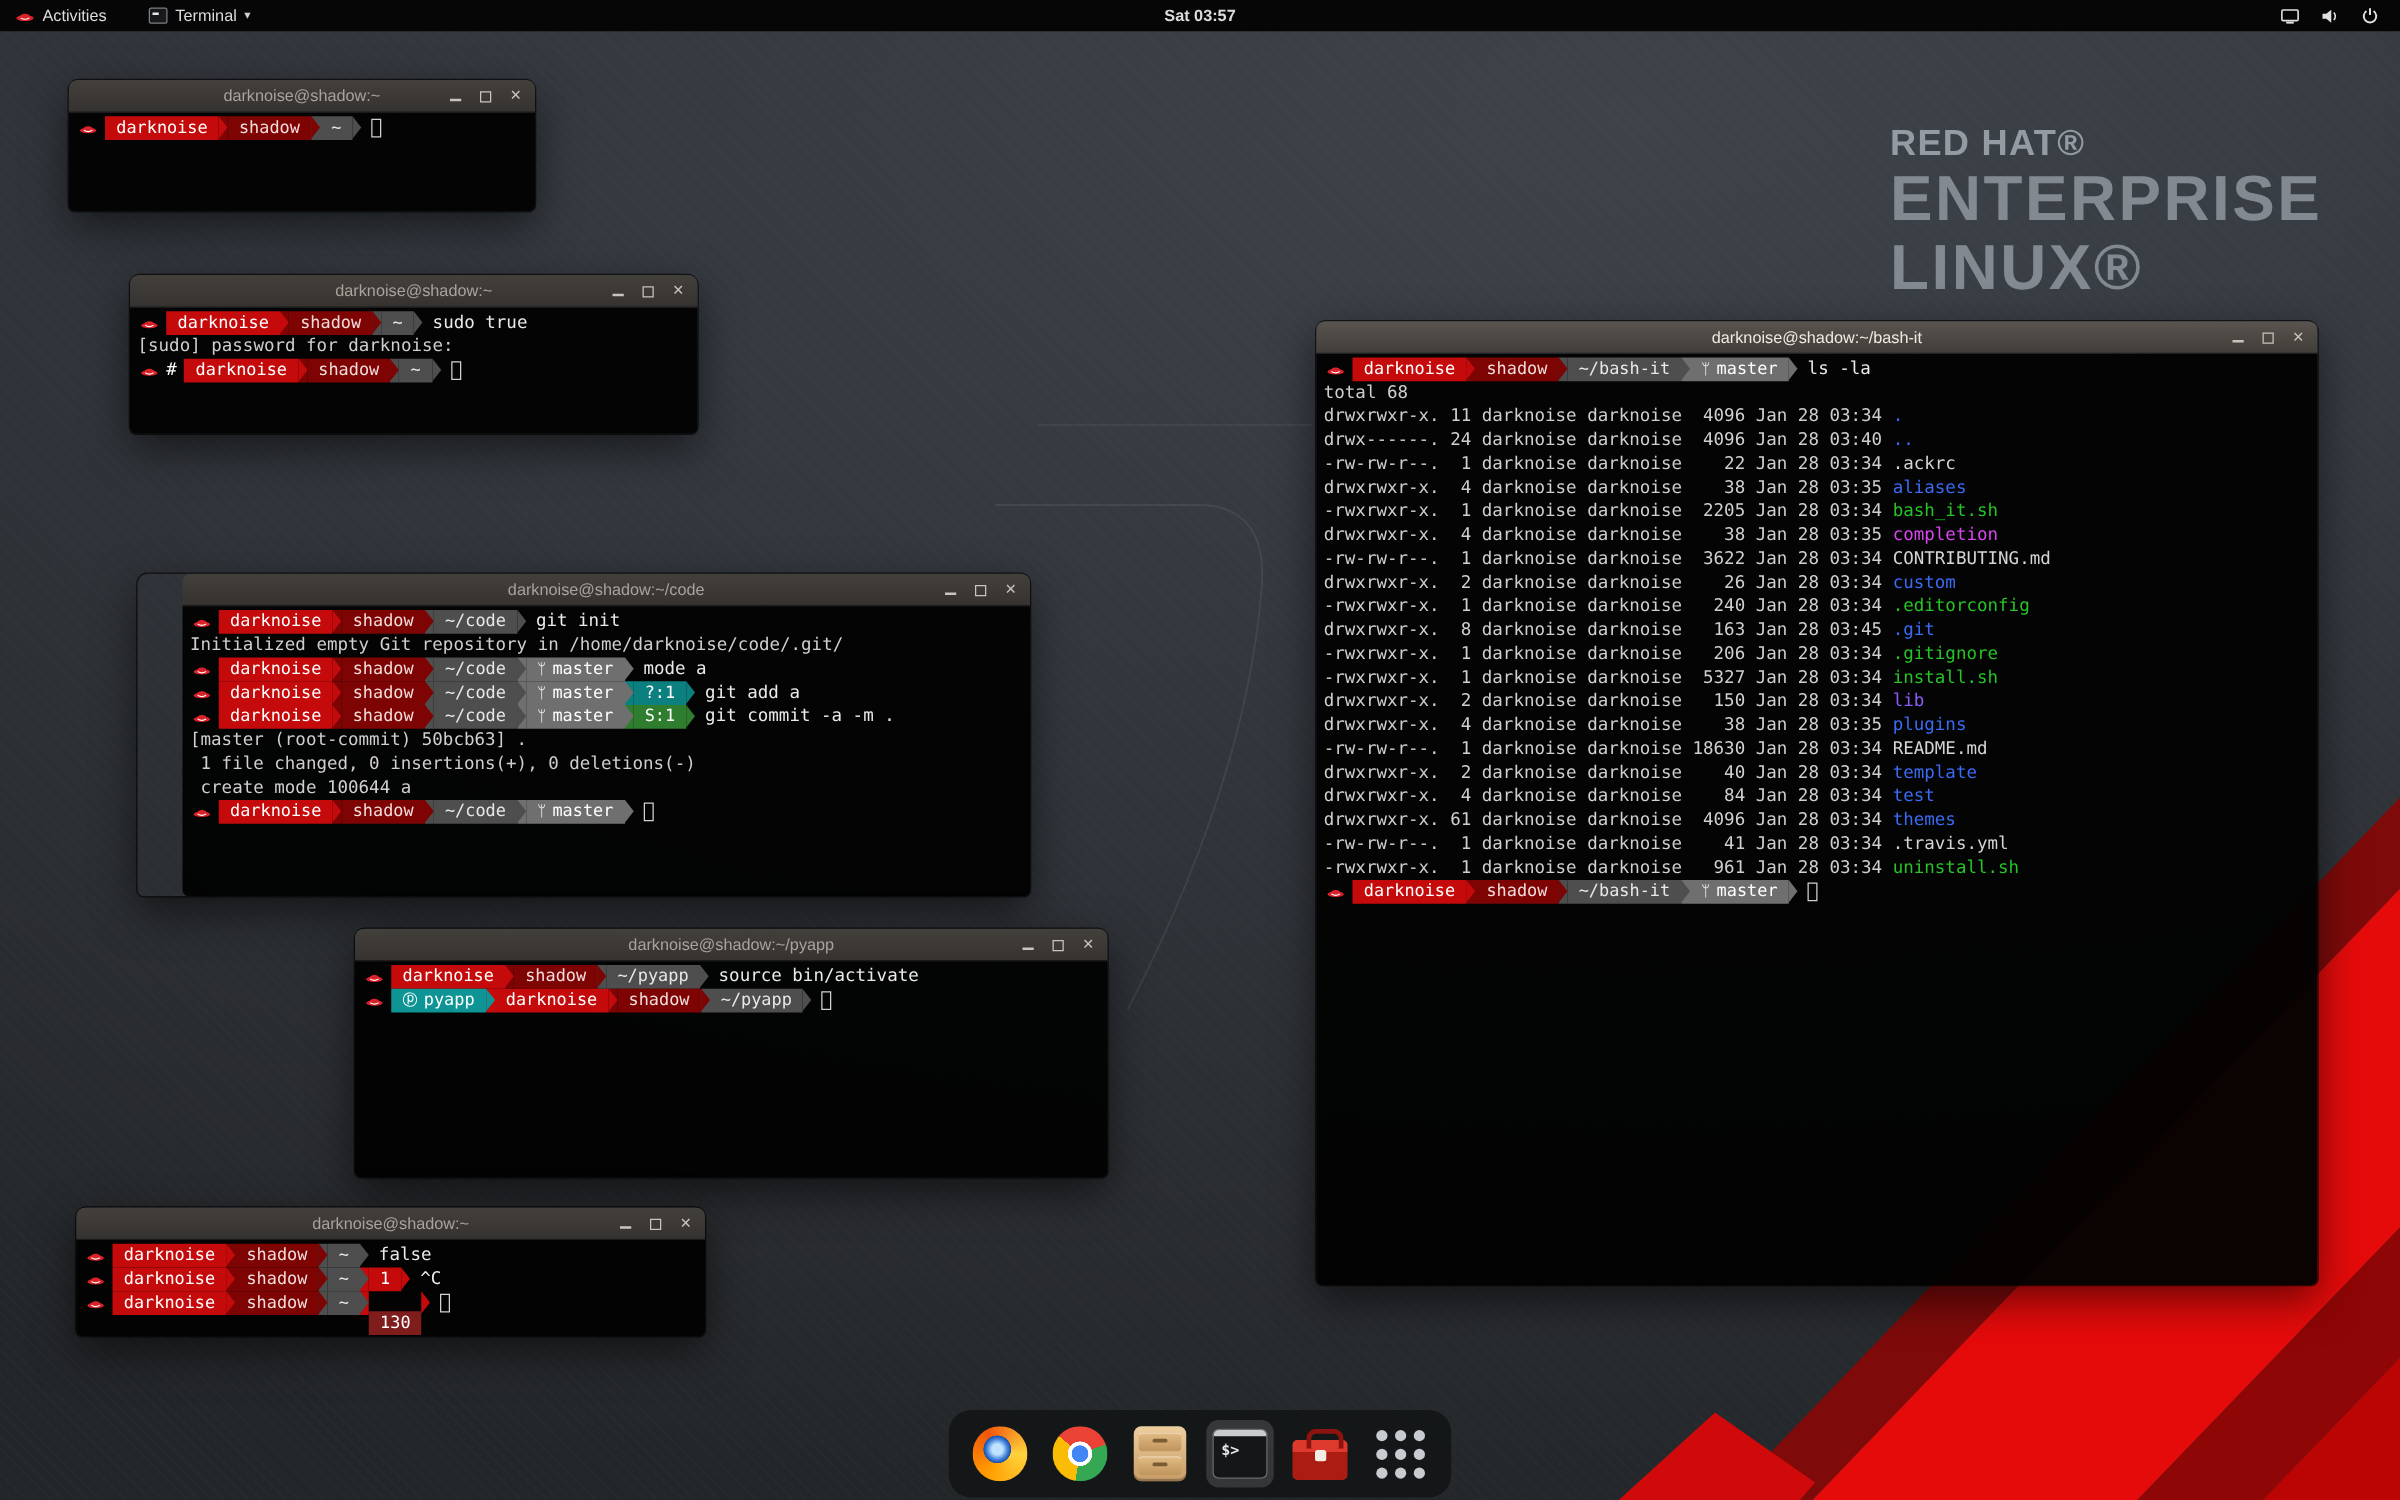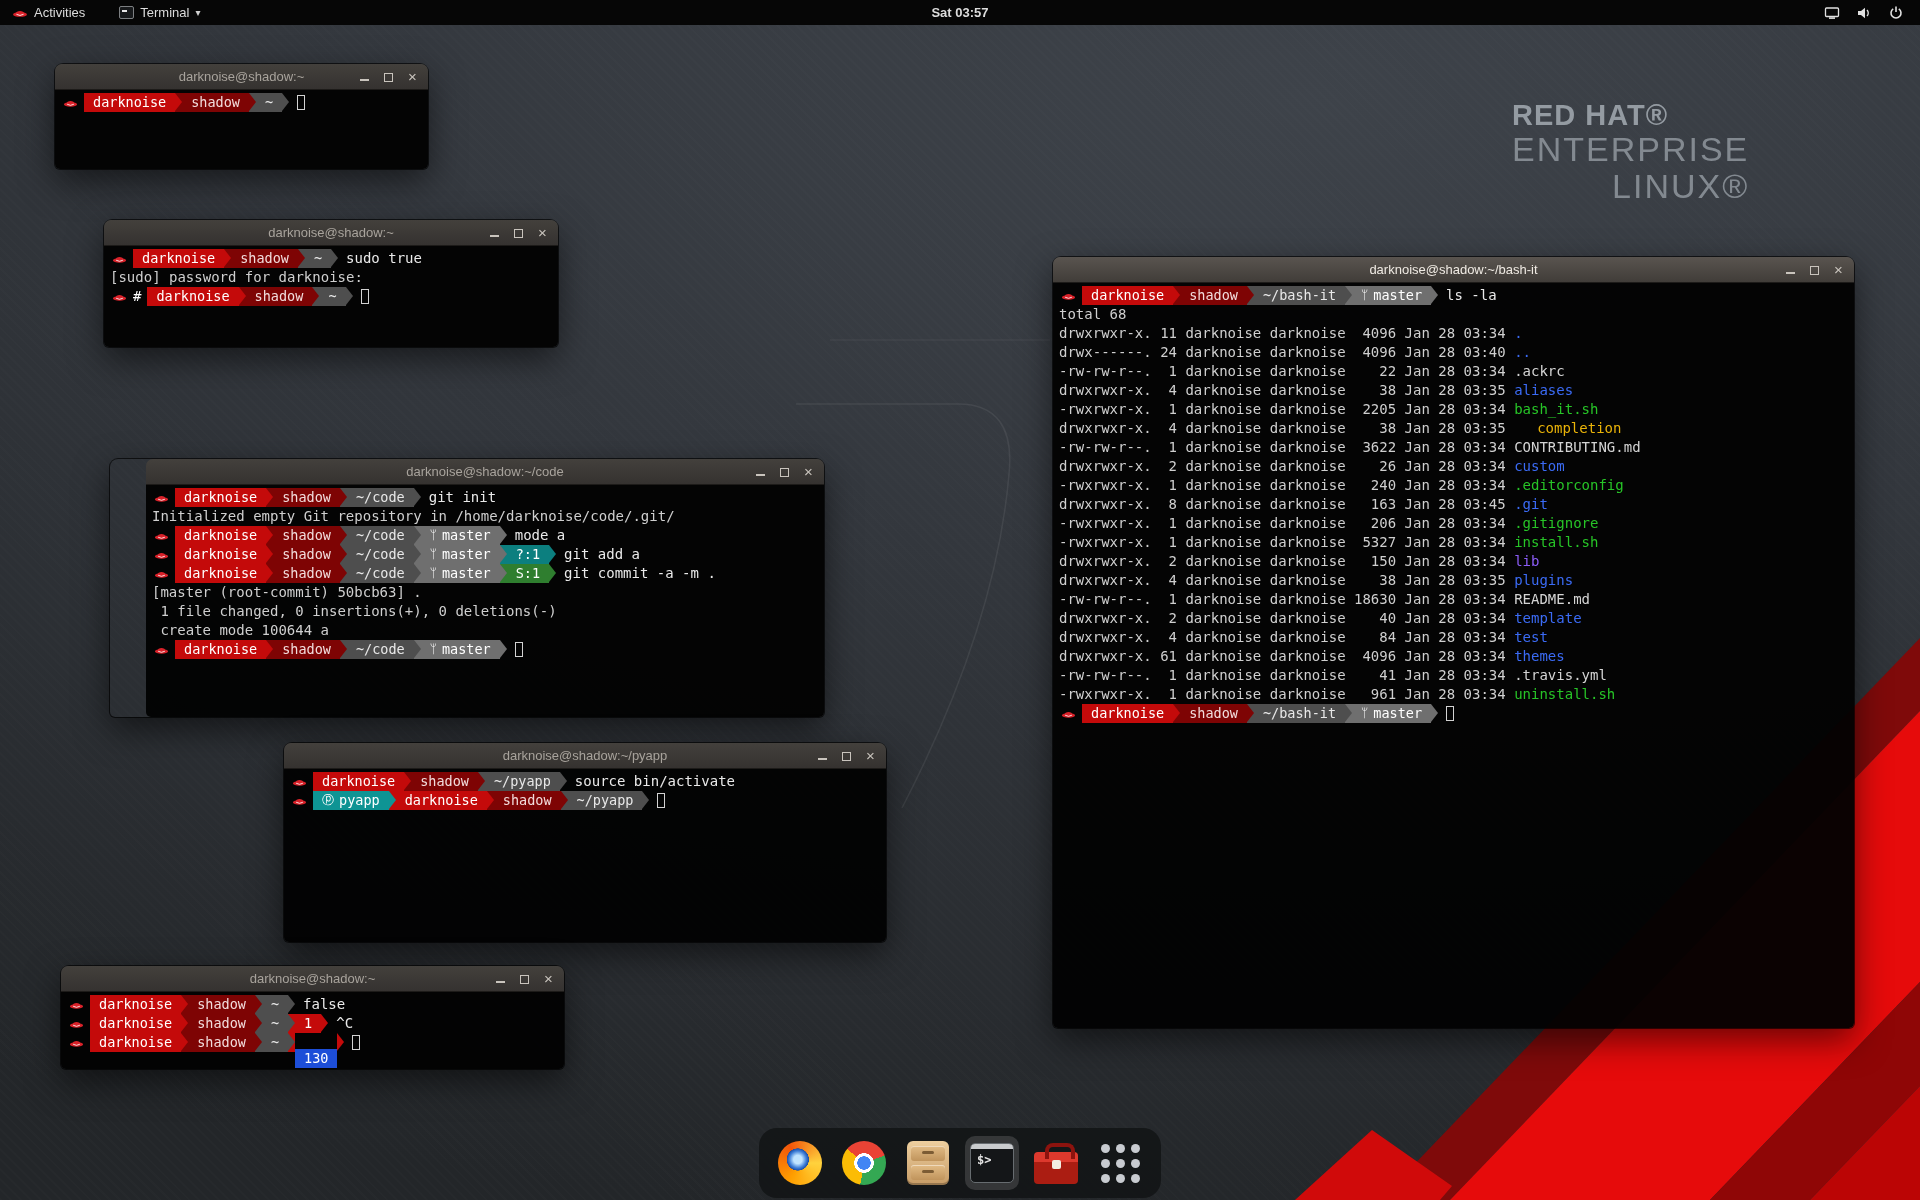--- a/index.html
+++ b/index.html
@@ -24,21 +24,21 @@
   .mini-term { width:15px; height:13px; background:#17191b; border:1px solid #7c7f82; border-radius:2px; position:relative; }
   .mini-term:after { content:""; position:absolute; left:2px; top:3px; width:5px; height:2px; background:#e8e8e8; }
   .tb-caret { font-size:10px; color:#cfcfcf; }
   .tb-clock { position:absolute; left:0; right:0; text-align:center; font-weight:bold; }
   .tb-right { margin-left:auto; display:flex; align-items:center; gap:16px; padding-right:16px; }
   .tb-icon svg { display:block; }
 
   
   .brand { position:absolute; left:1512px; top:100px; z-index:1; line-height:1.08; }
   .brand-l1 { font-size:29px; font-weight:bold; letter-spacing:1px; color:#99a0a7; opacity:.95; }
-  .brand-l2, .brand-l3 { font-size:34px; font-weight:400; letter-spacing:2px; color:#8b9299; opacity:.9;text-align:right; }
+  .brand-l2, .brand-l3 { font-size:51px; font-weight:700; letter-spacing:2px; color:#8b9299; opacity:.9; }
   .deco { position:absolute; inset:0; z-index:1; pointer-events:none; }
 
   
   .twin {
     position:absolute; border-radius:8px 8px 5px 5px;
     box-shadow:0 12px 34px rgba(0,0,0,.55), 0 0 0 1px rgba(0,0,0,.65);
     z-index:5;
   }
   .w1 { left:55px;  top:64px;  width:373px; height:105px; }
   .w2 { left:104px; top:220px; width:454px; height:127px; }
@@ -476,21 +476,21 @@
   <path d="M4.5 9.2 C4.5 3.6 15.5 3.6 15.5 9.2 Z" fill="#d9222a"></path>
   <ellipse cx="10" cy="9.5" rx="8.8" ry="3" fill="#d9222a"></ellipse>
   <path d="M5.5 9.3 Q10 12.2 14.5 9.3" stroke="#ffffff" stroke-width="1.1" fill="none"></path>
 </svg></span>
           <span class="seg" style="background: rgb(196, 10, 10); color: rgb(255, 255, 255);"><span>darknoise</span></span>
           <span class="sep" style="background: rgb(126, 4, 4);"><i style="border-left-color: rgb(196, 10, 10);"></i></span>
           <span class="seg" style="background: rgb(126, 4, 4); color: rgb(242, 220, 220);"><span>shadow</span></span>
           <span class="sep" style="background: rgb(78, 78, 78);"><i style="border-left-color: rgb(126, 4, 4);"></i></span>
           <span class="seg" style="background: rgb(78, 78, 78); color: rgb(232, 232, 232);"><span>~</span></span>
           <span class="sep" style="background: rgb(196, 10, 10);"><i style="border-left-color: rgb(78, 78, 78);"></i></span>
-          <span class="seg" style="background: #1d4ed8; color: rgb(255, 255, 255); margin-top: 32px;"><span>130</span></span>
+          <span class="seg" style="background: #7f1d1d; color: rgb(255, 255, 255); margin-top: 32px;"><span>130</span></span>
           <span class="sep" style="background: transparent;"><i style="border-left-color: rgb(196, 10, 10);"></i></span>
           <span class="cursor"></span>
         </div>
       </div>
   </div>
 
   <div class="twin w6 focused">
     <div class="titlebar">
       <span class="title">darknoise@shadow:~/bash-it</span>
       <span class="winbtns">
@@ -540,21 +540,21 @@
         <div class="tline">
           <span>drwxrwxr-x.  4 darknoise darknoise    38 Jan 28 03:35 </span>
           <span style="color: rgb(59, 107, 245);">aliases</span>
         </div>
         <div class="tline">
           <span>-rwxrwxr-x.  1 darknoise darknoise  2205 Jan 28 03:34 </span>
           <span style="color: rgb(39, 196, 39);">bash_it.sh</span>
         </div>
         <div class="tline">
           <span>drwxrwxr-x.  4 darknoise darknoise    38 Jan 28 03:35 </span>
-          <span style="color: #eab308; margin-left: 23px;">completion</span>
+          <span style="color: #d946ef;">completion</span>
         </div>
         <div class="tline">
           <span>-rw-rw-r--.  1 darknoise darknoise  3622 Jan 28 03:34 </span>
           <span style="color: rgb(212, 212, 212);">CONTRIBUTING.md</span>
         </div>
         <div class="tline">
           <span>drwxrwxr-x.  2 darknoise darknoise    26 Jan 28 03:34 </span>
           <span style="color: rgb(59, 107, 245);">custom</span>
         </div>
         <div class="tline">

